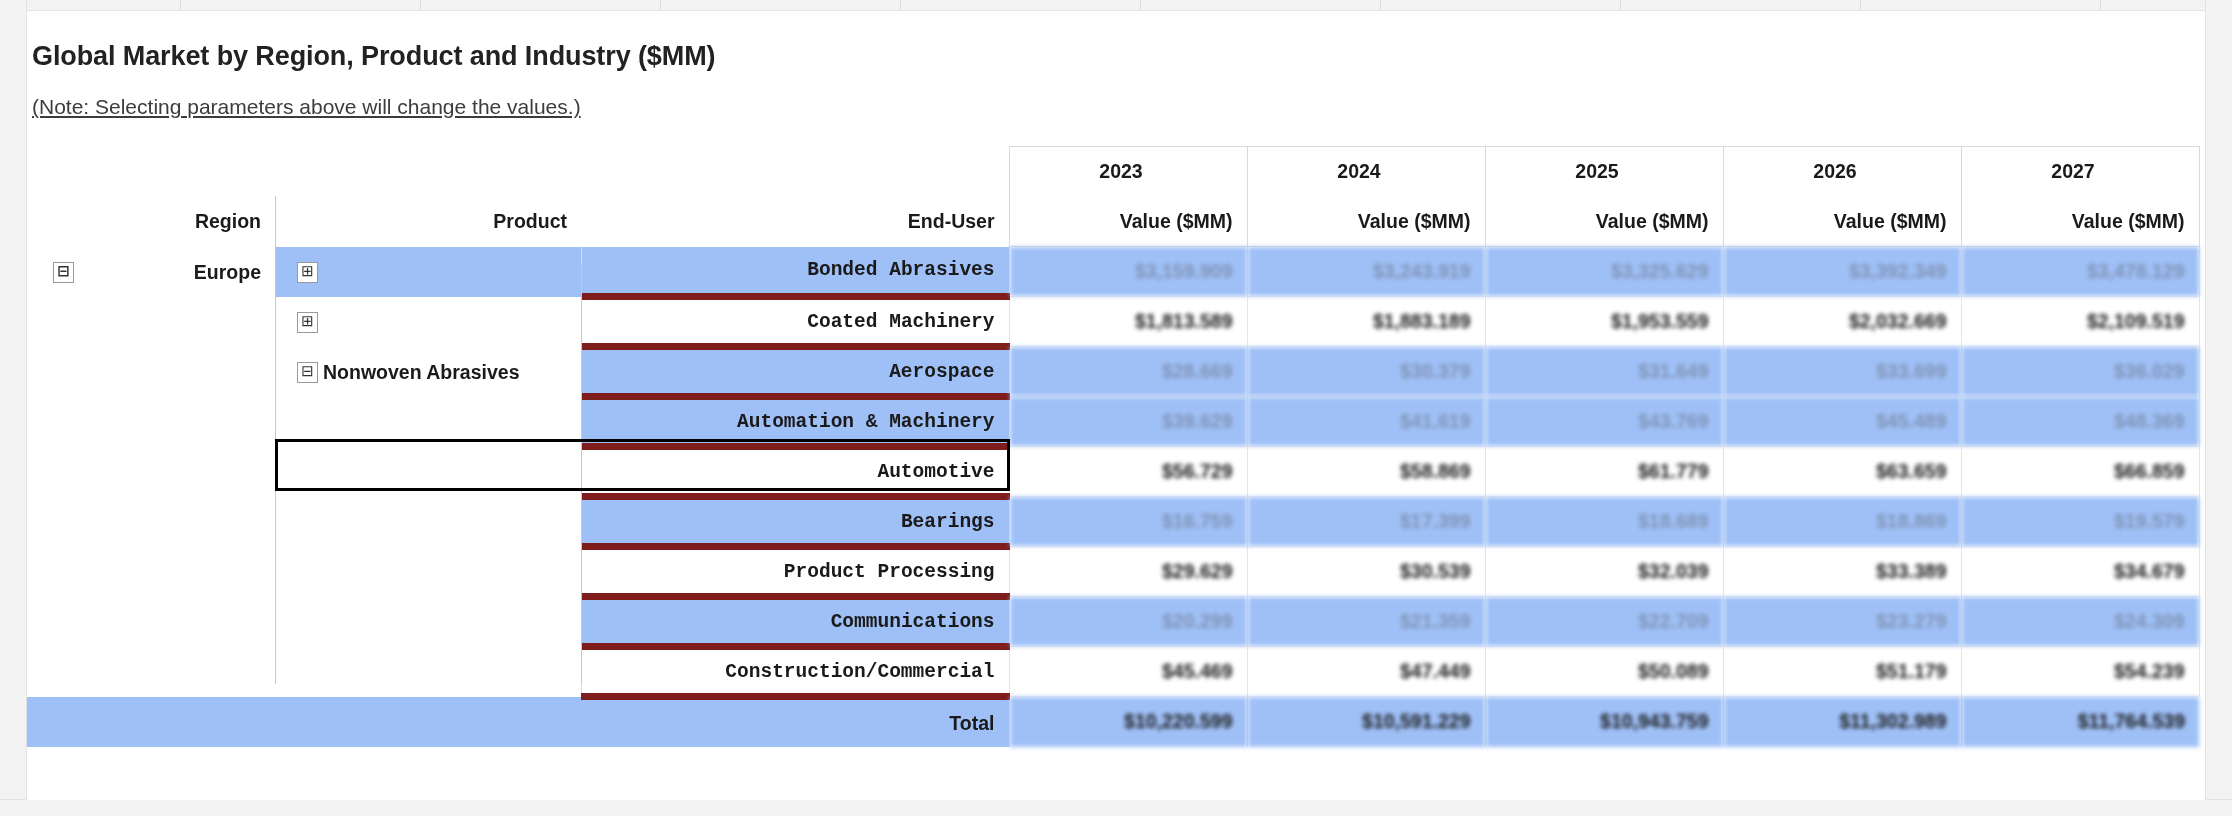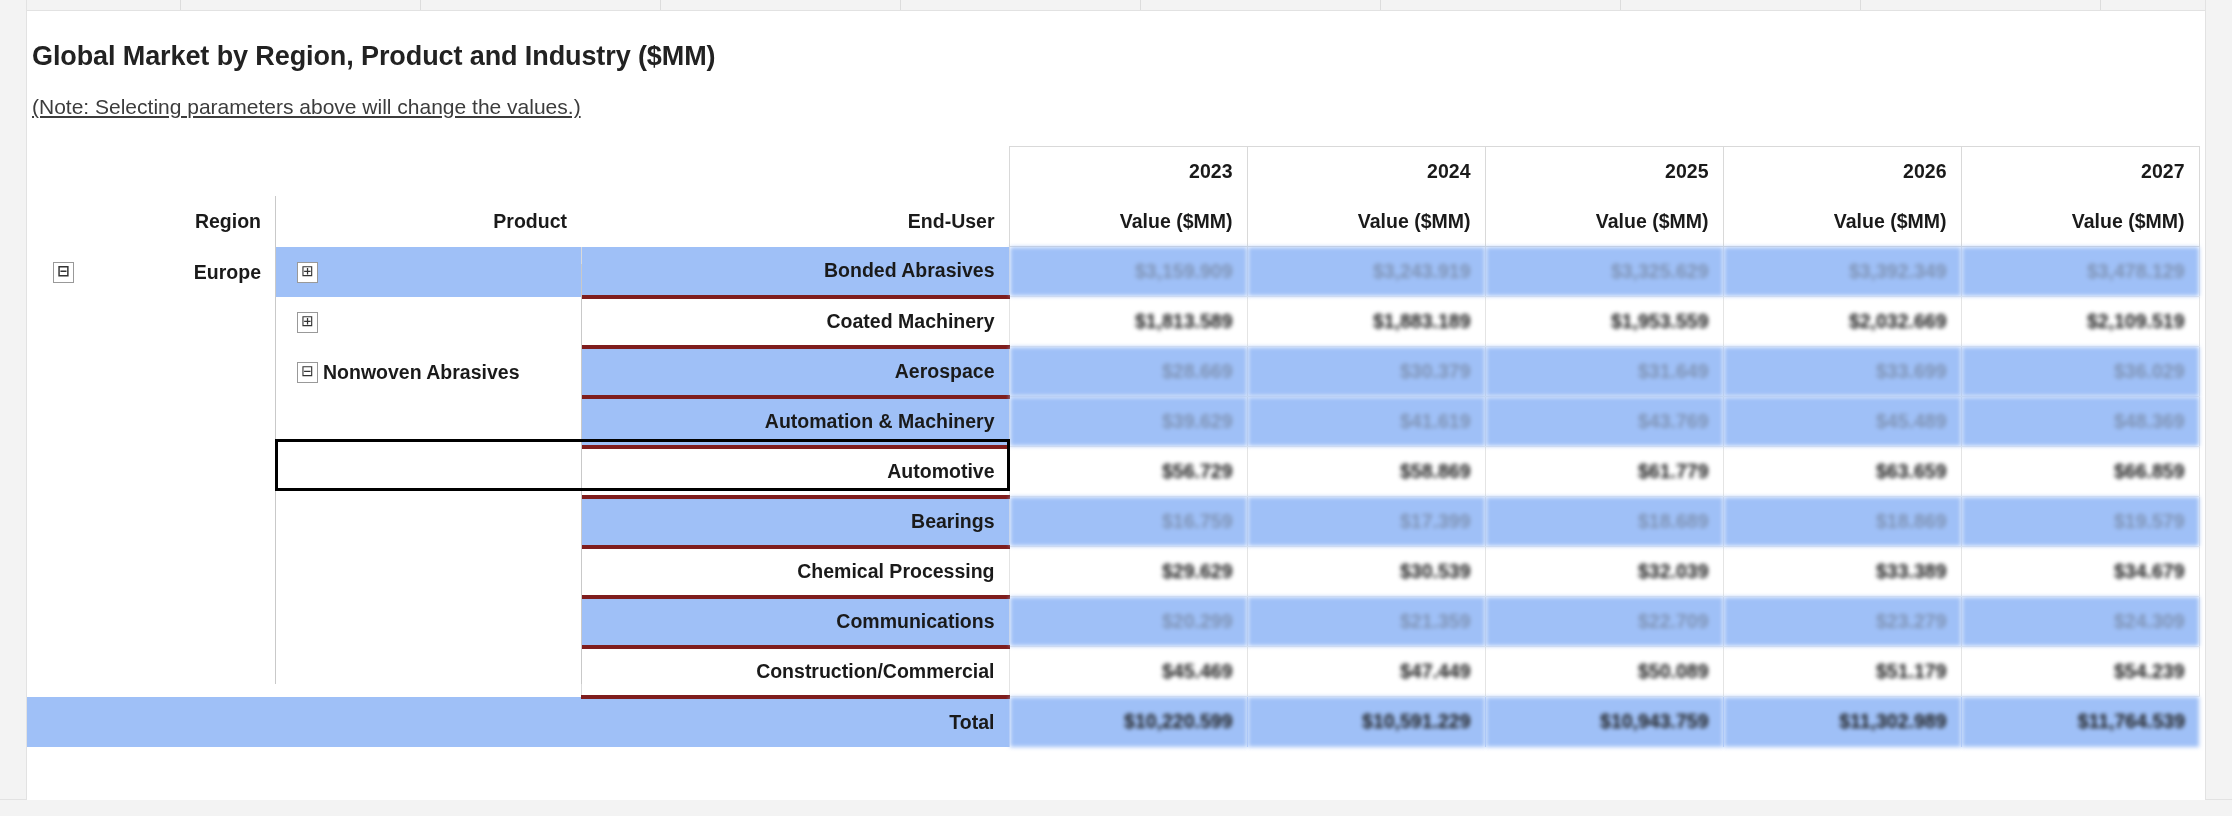--- a/index.html
+++ b/index.html
@@ -88,21 +88,21 @@
     box-sizing: border-box;
     vertical-align: middle;
   }
   
   .c-region  { width: 248px; }
   .c-product { width: 306px; }
   .c-enduser { width: 428px; }
   .c-year    { width: 238px; }
 
   .hdr-year {
-    text-align: right;
+    text-align: center;
     font-weight: bold;
     border: 1px solid #d9d9d9;
     border-bottom: none;
     padding-right: 14px !important;
     background: #ffffff;
     height: 46px;
   }
   .hdr-sub {
     text-align: right;
     font-weight: bold;
@@ -143,21 +143,22 @@
     color: #7f93b5;
     filter: blur(2.2px);
     border-left: 1px solid #c3d6f7;
     font-size: 18px;
   }
   .enduser {
     text-align: right;
     font-weight: bold;
     padding-right: 14px !important;
     border-left: 1px solid #dadada;
-    border-bottom: 4px solid #7f1d1d;
+    border-bottom: 7px solid #7f1d1d;
+    font-family: Liberation Mono, monospace;
   }
   .row-band .enduser { background: #9fc0f7; }
   .pivot-cell {
     position: relative;
     border-bottom: none;
   }
   .exp {
     display: inline-block;
     width: 19px;
     height: 19px;
@@ -369,21 +370,21 @@
           <td class="val">$16.759</td>
           <td class="val">$17.399</td>
           <td class="val">$18.689</td>
           <td class="val">$18.869</td>
           <td class="val">$19.579</td>
         </tr>
 
         <tr>
           <td class="c-region"></td>
           <td class="c-product"></td>
-          <td class="c-enduser enduser">Chemical Processing</td>
+          <td class="c-enduser enduser">Product Processing</td>
           <td class="val">$29.629</td>
           <td class="val">$30.539</td>
           <td class="val">$32.039</td>
           <td class="val">$33.389</td>
           <td class="val">$34.679</td>
         </tr>
 
         <tr class="row-band">
           <td class="c-region" style="background:#ffffff;"></td>
           <td class="c-product" style="background:#ffffff;"></td>

